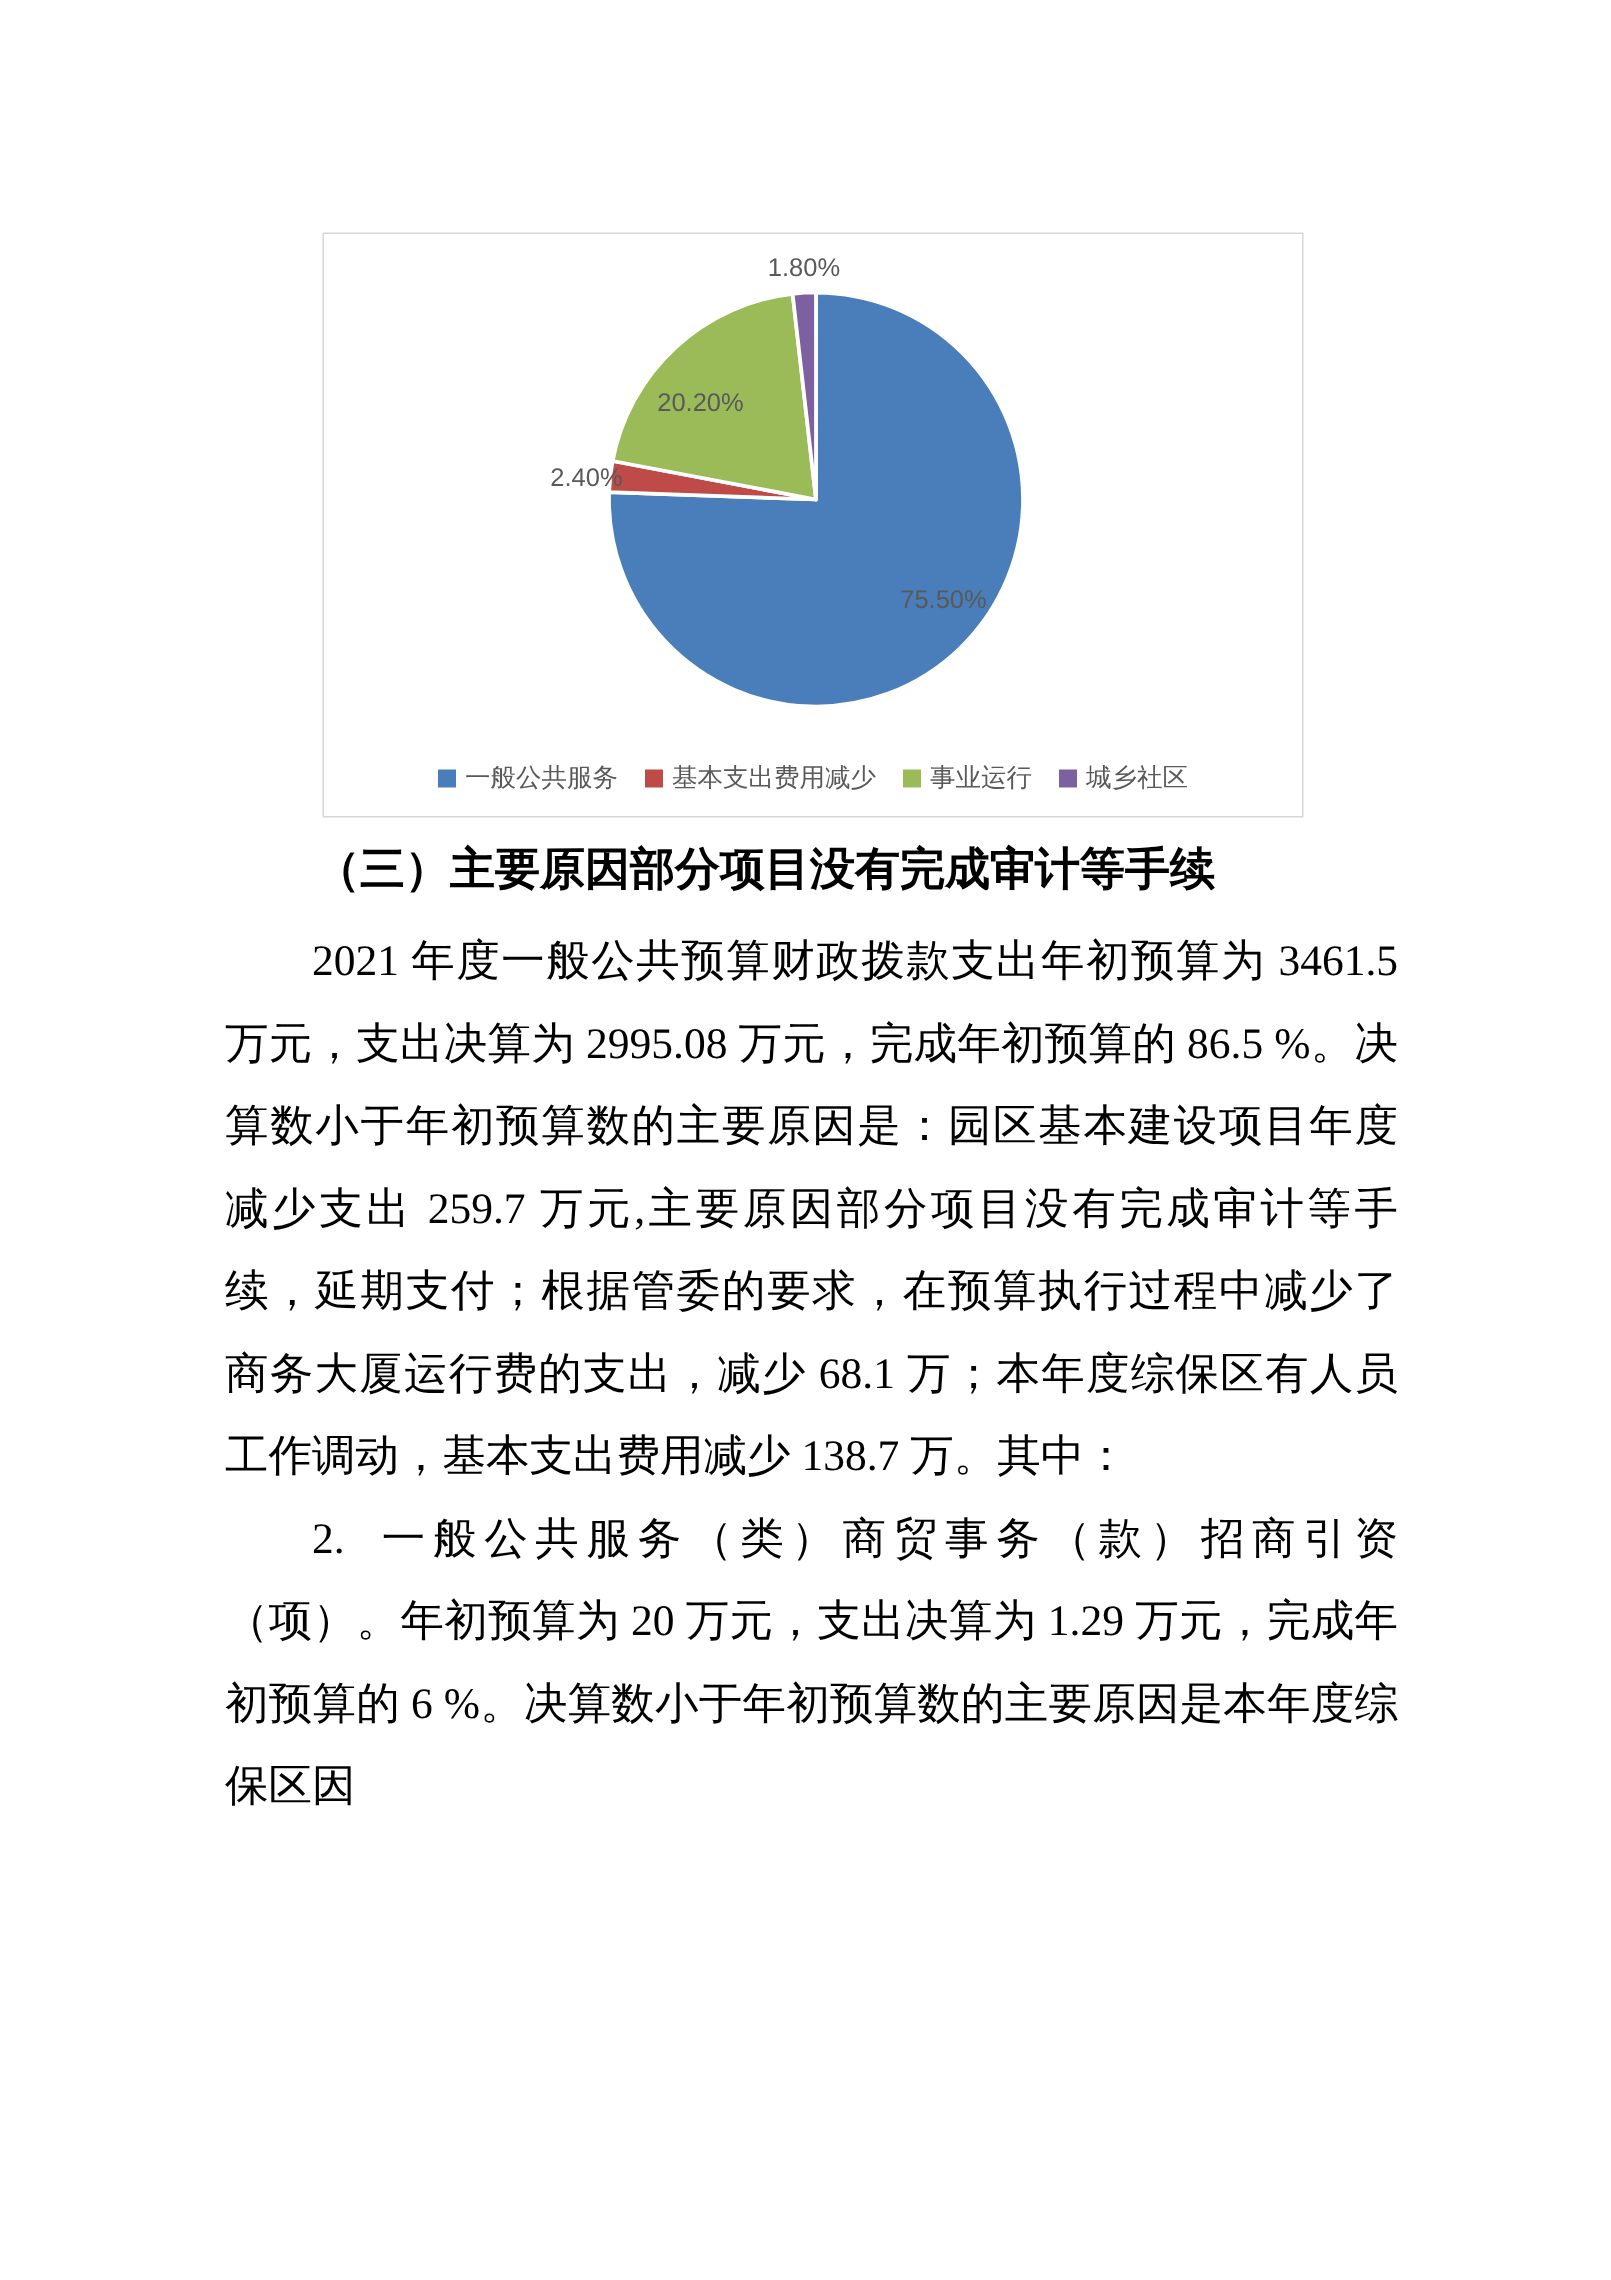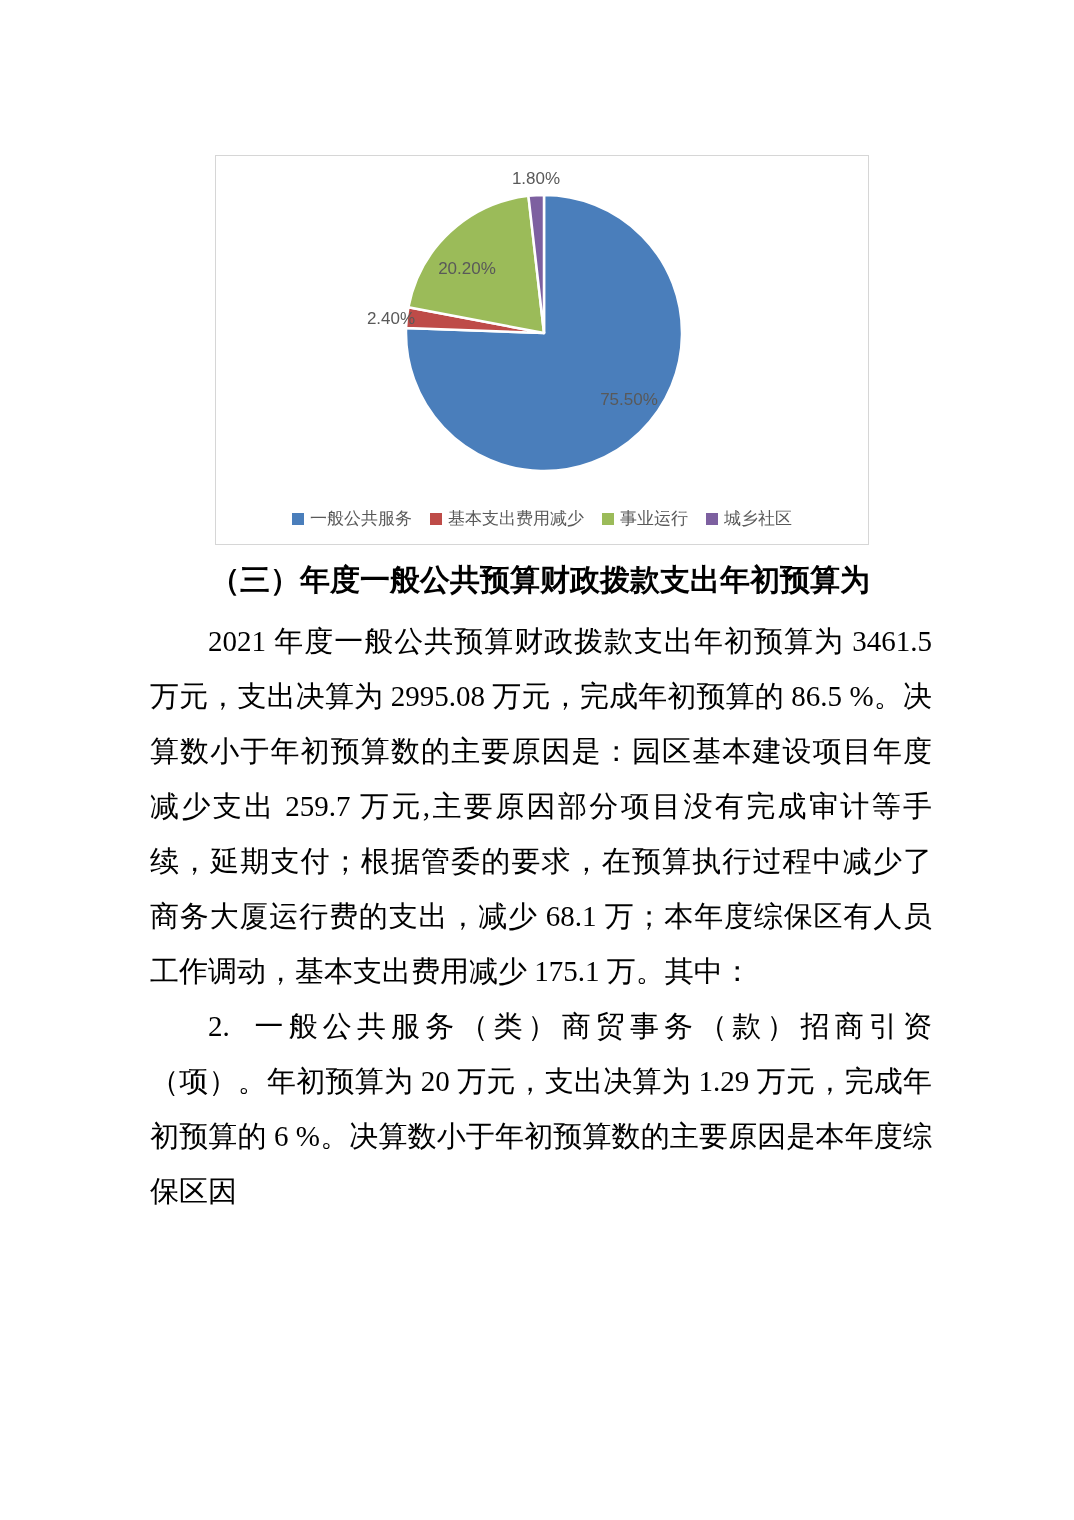--- a/index.html
+++ b/index.html
@@ -113,18 +113,18 @@
           <span>事业运行</span>
         </span>
         <span class="legend-item">
           <span class="legend-swatch" style="background: rgb(125, 96, 160);"></span>
           <span>城乡社区</span>
         </span>
       </div>
   </div>
 
   <div class="content">
-    <h2 class="heading">（三）年度一般公共预算财政拨款支出年初预算为</h2>
-    <p class="para">2021 年度一般公共预算财政拨款支出年初预算为 3461.5 万元，支出决算为 2995.08 万元，完成年初预算的 86.5 %。决算数小于年初预算数的主要原因是：园区基本建设项目年度减少支出 259.7 万元,主要原因部分项目没有完成审计等手续，延期支付；根据管委的要求，在预算执行过程中减少了商务大厦运行费的支出，减少 68.1 万；本年度综保区有人员工作调动，基本支出费用减少 175.1 万。其中：</p>
+    <h2 class="heading">（三）主要原因部分项目没有完成审计等手续</h2>
+    <p class="para">2021 年度一般公共预算财政拨款支出年初预算为 3461.5 万元，支出决算为 2995.08 万元，完成年初预算的 86.5 %。决算数小于年初预算数的主要原因是：园区基本建设项目年度减少支出 259.7 万元,主要原因部分项目没有完成审计等手续，延期支付；根据管委的要求，在预算执行过程中减少了商务大厦运行费的支出，减少 68.1 万；本年度综保区有人员工作调动，基本支出费用减少 138.7 万。其中：</p>
     <p class="para">2.&nbsp;&nbsp;一般公共服务（类）商贸事务（款）招商引资（项）。年初预算为 20 万元，支出决算为 1.29 万元，完成年初预算的 6 %。决算数小于年初预算数的主要原因是本年度综保区因</p>
   </div>
 
 </div>
 
 </body></html>

